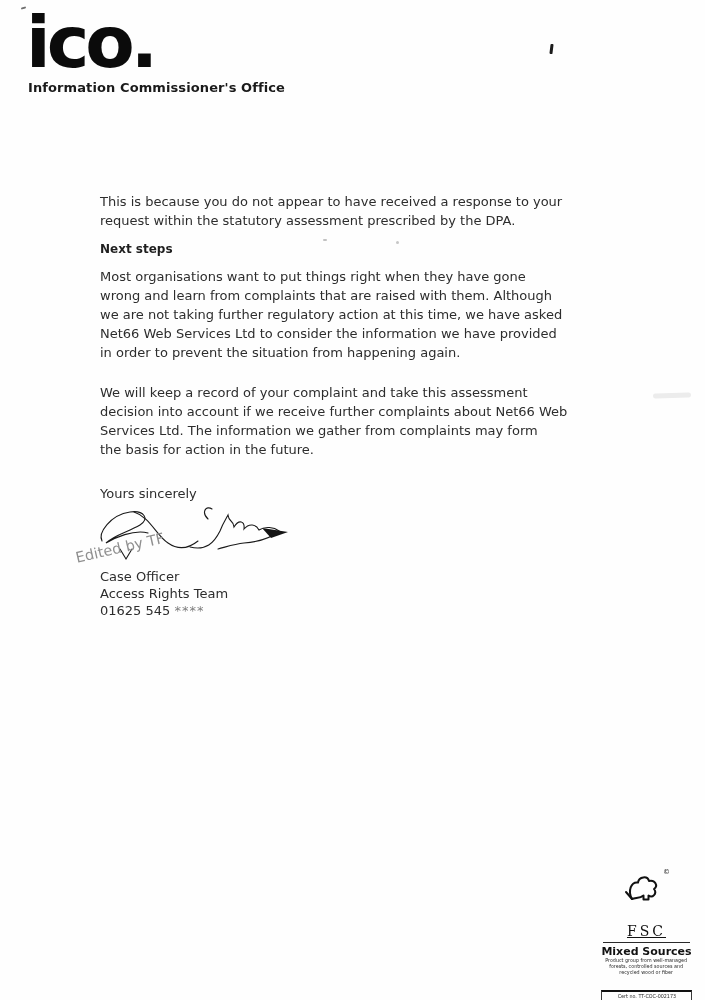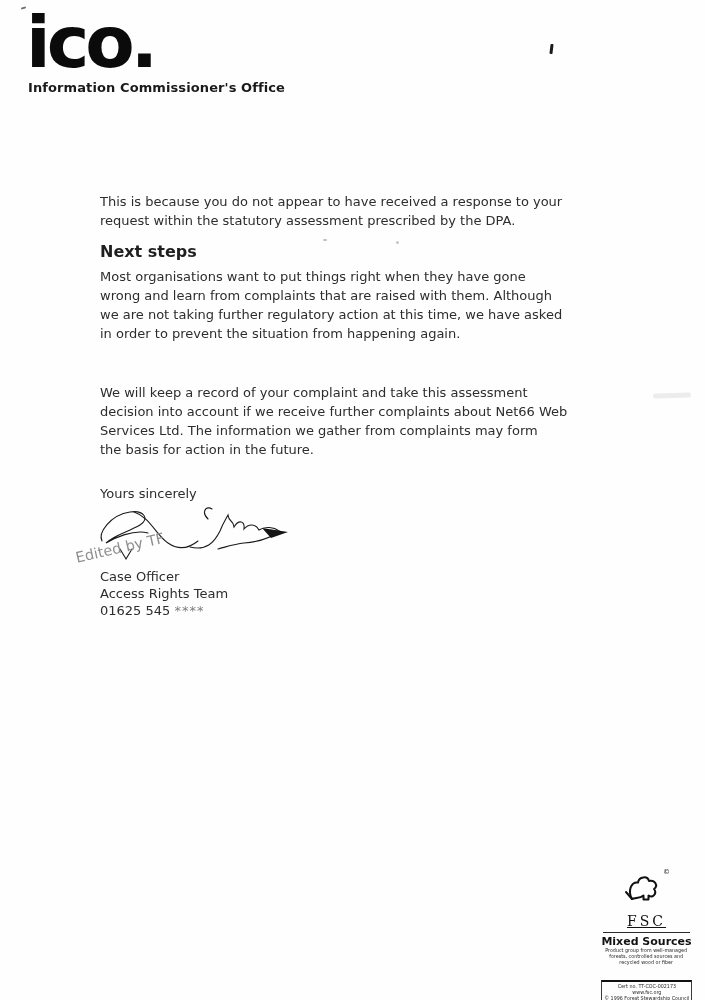--- a/index.html
+++ b/index.html
@@ -37,21 +37,21 @@
   .artifact { position: absolute; }
   .mark-top-left { left: 21px; top: 7px; width: 5px; height: 2px; background: #6f6f6f; transform: rotate(-15deg); border-radius: 1px; }
   .mark-top-right { left: 550px; top: 44px; width: 3px; height: 10px; background: #1c1c1c; transform: rotate(7deg); border-radius: 1px; }
   .speck-1 { left: 323px; top: 239px; width: 4px; height: 2px; background: #c2c2c2; border-radius: 1px; }
   .speck-2 { left: 396px; top: 241px; width: 3px; height: 3px; background: #c6c6c6; border-radius: 2px; }
   .smudge-right { left: 653px; top: 393px; width: 38px; height: 5px; background: #ececec; border-radius: 3px; transform: rotate(-2deg); }
 
   
   .letter-block { position: absolute; left: 100px; }
   .body-text { font-size: 13px; line-height: 19px; white-space: nowrap; color: #2d2d2d; }
-  .heading { font-size: 16px; font-weight: bold; color: #1f1f1f; white-space: nowrap; }
+  .heading { font-size: 12px; font-weight: bold; color: #1f1f1f; white-space: nowrap; }
 
   .p1 { top: 192px; }
   .h1 { top: 242px; }
   .p2 { top: 267px; }
   .p3 { top: 383px; }
   .closing { top: 484px; }
   .sig-name-1 { top: 567px; }
   .sig-name-2 { top: 584px; }
   .sig-name-3 { top: 601px; }
 
@@ -80,21 +80,21 @@
     color: #151515;
   }
   .fsc-logo-row { position: relative; height: 40px; }
   .fsc-tree { position: absolute; left: 26px; top: 2px; }
   .fsc-copy { position: absolute; left: 66px; top: 0px; font-size: 7px; color: #222; }
   .fsc-acronym {
     font-family: "DejaVu Serif", serif;
     font-size: 14px;
     letter-spacing: 3px;
     color: #111;
-    margin-top: 5px;
+    margin-top: 15px;
     text-decoration: underline;
   }
   .fsc-divider { border-top: 1px solid #2a2a2a; margin: 3px 6px 2px 6px; }
   .fsc-scheme { font-size: 11px; font-weight: bold; color: #111; }
   .tiny-wrap { position: relative; overflow: visible; }
   .tiny {
     position: relative;
     width: 166%;
     left: -33%;
     transform: scale(0.6);
@@ -131,20 +131,21 @@
     <div class="body-text">This is because you do not appear to have received a response to your</div>
     <div class="body-text">request within the statutory assessment prescribed by the DPA.</div>
   </div>
 
   <div class="letter-block h1 heading">Next steps</div>
 
   <div class="letter-block p2">
     <div class="body-text">Most organisations want to put things right when they have gone</div>
     <div class="body-text">wrong and learn from complaints that are raised with them. Although</div>
     <div class="body-text">we are not taking further regulatory action at this time, we have asked</div>
+    <div class="body-text">Net66 Web Services Ltd to consider the information we have provided</div>
     <div class="body-text">in order to prevent the situation from happening again.</div>
   </div>
 
   <div class="letter-block p3">
     <div class="body-text">We will keep a record of your complaint and take this assessment</div>
     <div class="body-text">decision into account if we receive further complaints about Net66 Web</div>
     <div class="body-text">Services Ltd.  The information we gather from complaints may form</div>
     <div class="body-text">the basis for action in the future.</div>
   </div>
 

